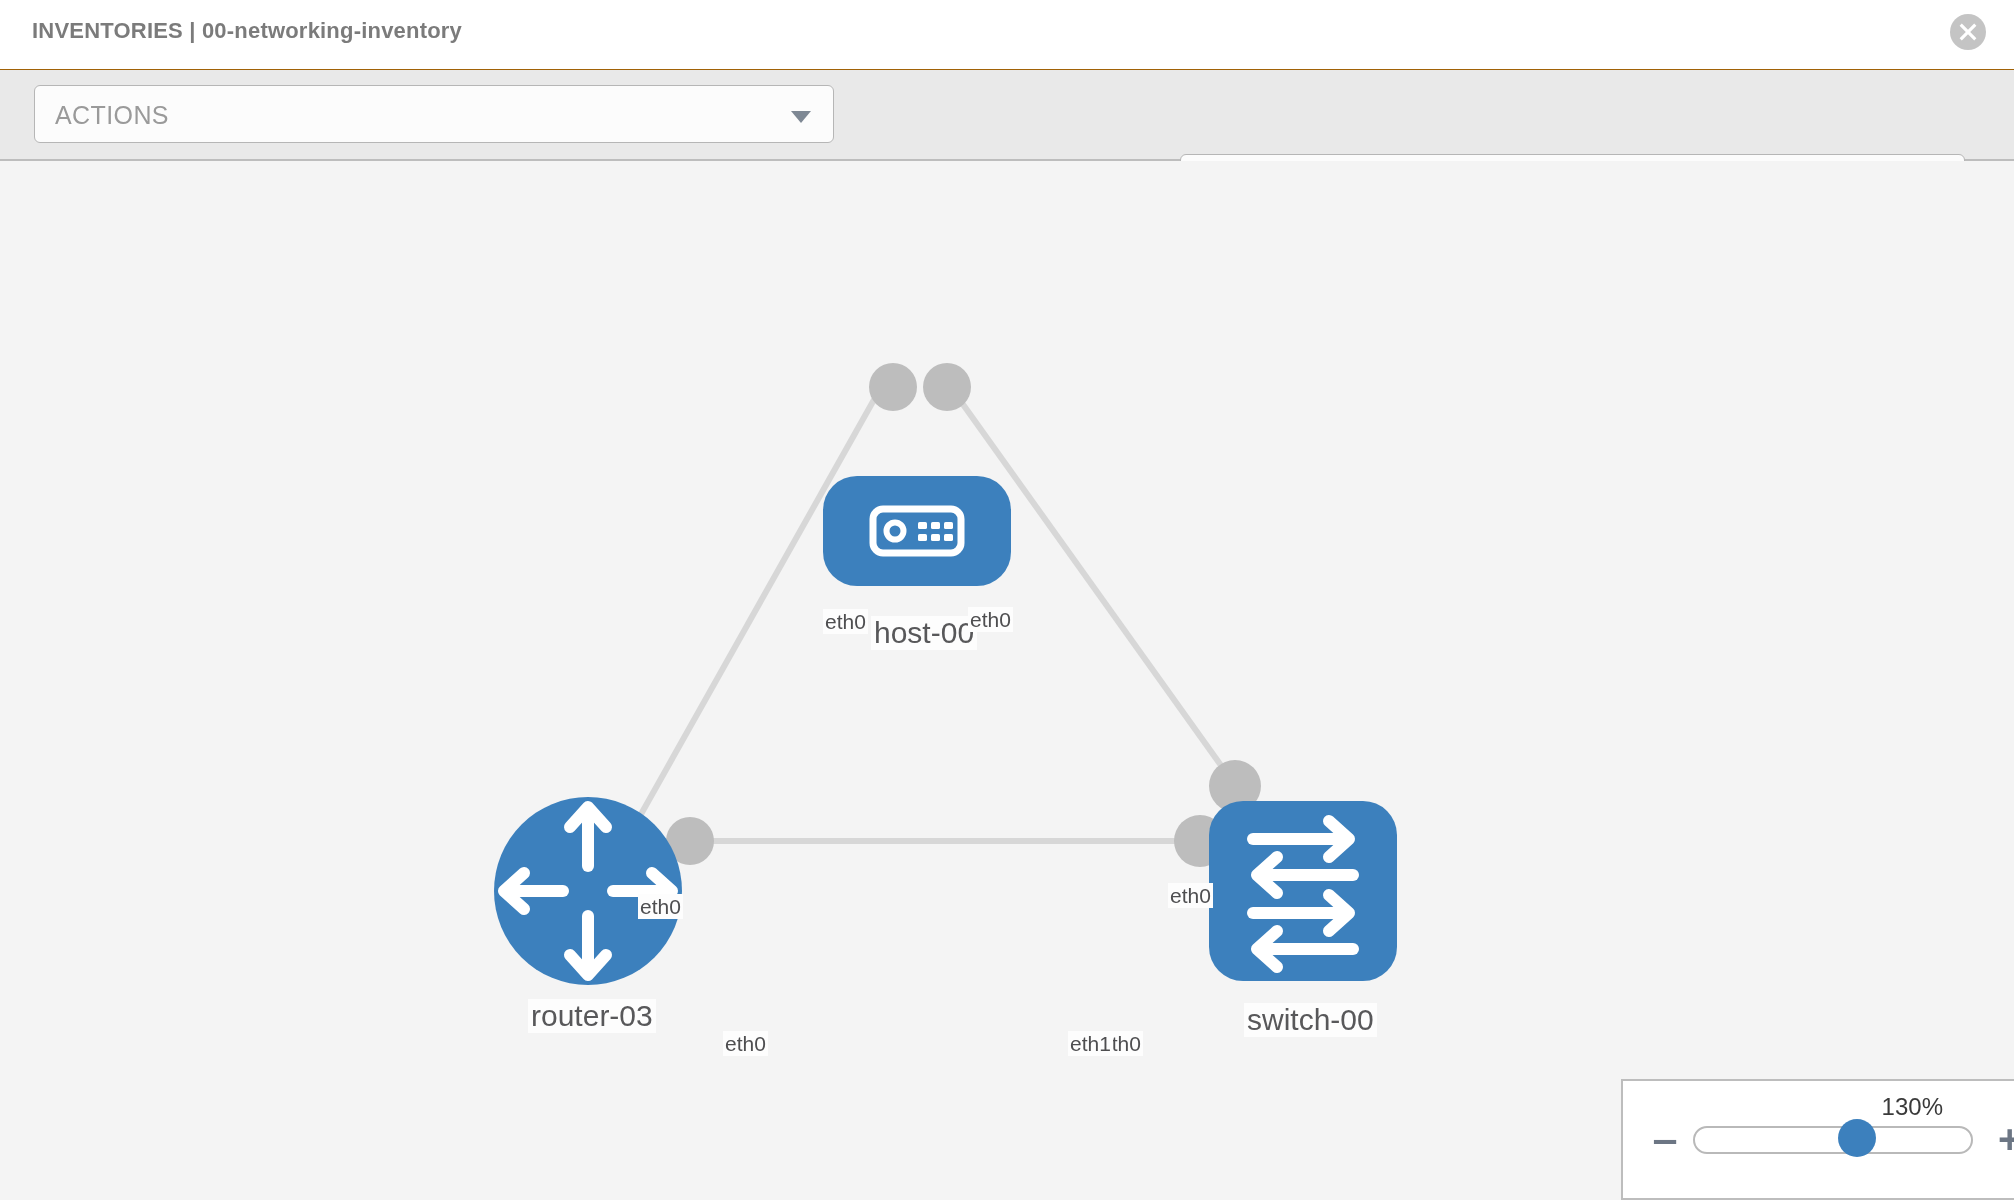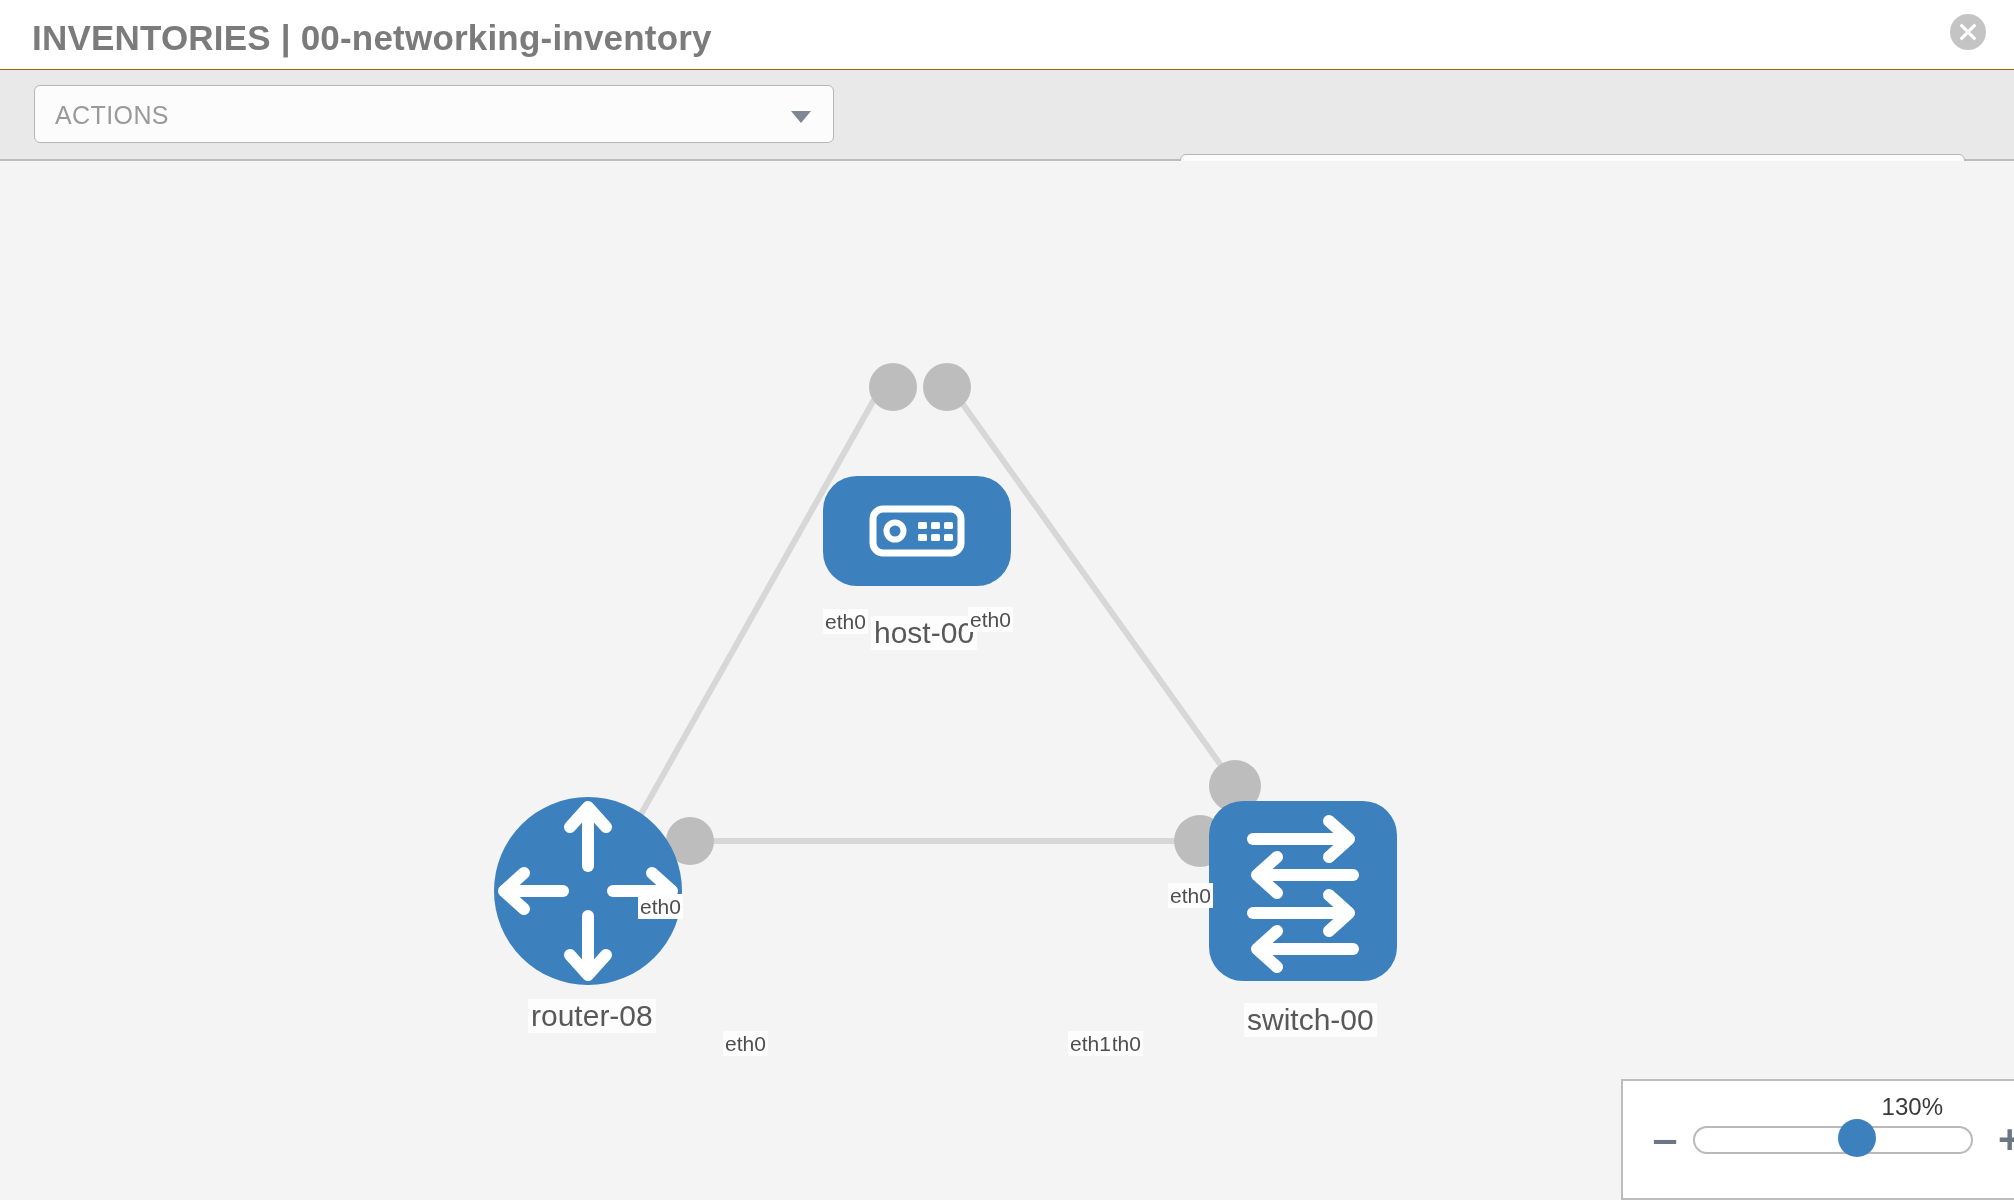--- a/index.html
+++ b/index.html
@@ -21,21 +21,21 @@
     left: 0; top: 0;
     width: 2014px;
     height: 69px;
     background: #ffffff;
     box-sizing: border-box;
   }
   .header-title {
     position: absolute;
     left: 32px;
     top: 18px;
-    font-size: 35px;
+    font-size: 22px;
     font-weight: bold;
     color: #7b7b7b;
     letter-spacing: 0.2px;
     white-space: nowrap;
   }
   .close-button {
     position: absolute;
     right: 28px;
     top: 14px;
     width: 36px;
@@ -306,21 +306,21 @@
         <path d="M1253 752 L1347 752"></path>
         <path d="M1329 734 L1349 752 L1329 770"></path>
 
         <path d="M1353 788 L1259 788"></path>
         <path d="M1277 770 L1257 788 L1277 806"></path>
       </g>
     </g>
   </svg>
 
   <div class="node-label" style="left:871px; top:455px;">host-00</div>
-  <div class="node-label" style="left:528px; top:838px;">router-08</div>
+  <div class="node-label" style="left:528px; top:838px;">router-03</div>
   <div class="node-label" style="left:1244px; top:842px;">switch-00</div>
 
   <div class="edge-label" style="left:823px; top:448px;">eth0</div>
   <div class="edge-label" style="left:638px; top:733px;">eth0</div>
 
   <div class="edge-label" style="left:968px; top:446px;">eth0</div>
   <div class="edge-label" style="left:1168px; top:722px;">eth0</div>
 
   <div class="edge-label" style="left:723px; top:870px;">eth0</div>
   <div class="edge-label" style="left:1098px; top:870px;">eth0</div>

